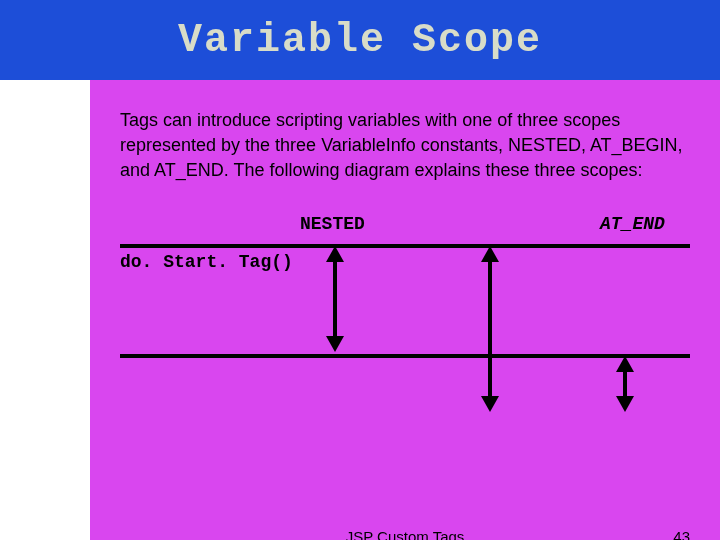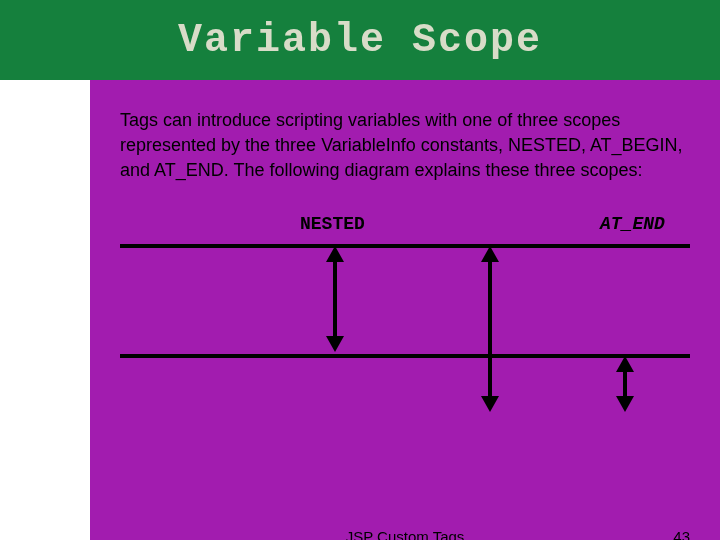--- a/index.html
+++ b/index.html
@@ -6,39 +6,39 @@
   body {
     width: 720px;
     height: 540px;
     background: #ffffff;
     font-family: Arial, sans-serif;
     position: relative;
   }
   .header {
     width: 100%;
     height: 80px;
-    background: #15803d;
+    background: #1d4ed8;
     display: flex;
     align-items: center;
     justify-content: center;
   }
   .header h1 {
     font-family: "Courier New", monospace;
     font-weight: bold;
     font-size: 40px;
     color: #d8dcc8;
     letter-spacing: 2px;
   }
   .content {
     position: absolute;
     top: 80px;
     left: 90px;
     width: 630px;
     height: 460px;
-    background: #a21caf;
+    background: #d946ef;
     padding: 28px 30px 20px 30px;
   }
   .description {
     font-size: 18px;
     line-height: 1.4;
     color: #000;
     margin-bottom: 30px;
   }
   .diagram {
     position: relative;
@@ -126,20 +126,21 @@
   <p class="description">Tags can introduce scripting variables with one of three scopes represented by the three VariableInfo constants, NESTED, AT_BEGIN, and AT_END. The following diagram explains these three scopes:</p>
 
   <div class="diagram">
 
     <div class="col-label" style="left:180px;">NESTED</div>
     <div class="col-label" style="left:480px;font-style:italic;">AT_END</div>
 
     <div class="hline" style="top:30px;"></div>
     <div class="hline" style="top:140px;"></div>
 
+    <div class="row-label" style="top:38px;">do. Start. Tag()</div>
 
     <div class="arrow-container" style="left:205px; top:30px; height:110px;">
       <div class="arrowhead-up" style="top:2px;"></div>
       <div class="arrow-line" style="top:10px; bottom:10px;"></div>
       <div class="arrowhead-down" style="bottom:2px;"></div>
     </div>
 
     <div class="arrow-container" style="left:360px; top:30px; height:170px;">
       <div class="arrowhead-up" style="top:2px;"></div>
       <div class="arrow-line" style="top:10px; bottom:10px;"></div>

